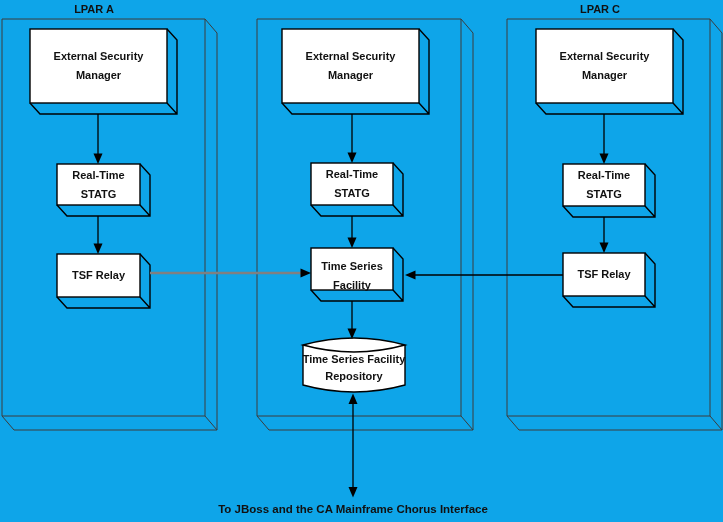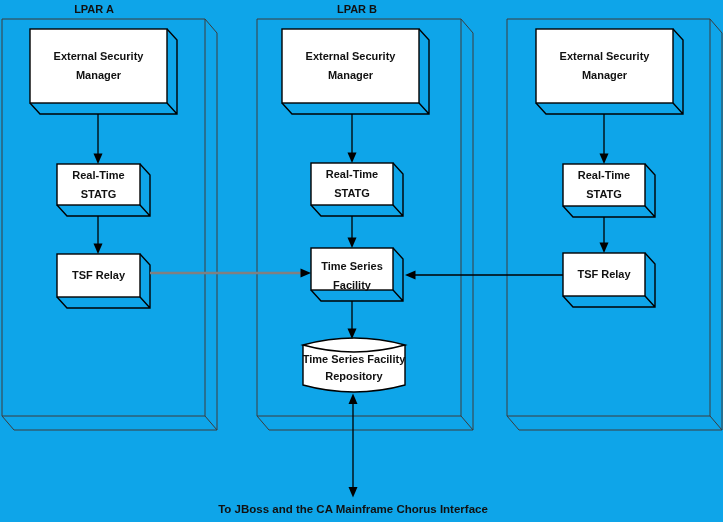--- a/index.html
+++ b/index.html
@@ -144,21 +144,21 @@
       <line x1="150" y1="273" x2="301" y2="273" stroke-width="2.4" stroke="#808080"></line>
       <polygon points="300.5,268.5 300.5,277.5 311,273" fill="#000000"></polygon>
     </g>
     <g>
       <line x1="563" y1="275" x2="415" y2="275" stroke="#000000" stroke-width="1.3"></line>
       <polygon points="415.5,270.5 415.5,279.5 405,275" fill="#000000"></polygon>
     </g>
   </svg>
 
   <div class="lbl lpar-title" style="left:24px;top:1px;width:140px;">LPAR A</div>
-  <div class="lbl lpar-title" style="left:287px;top:1px;width:140px;">LPAR B</div>
+  <div class="lbl lpar-title" style="left:530px;top:1px;width:140px;">LPAR C</div>
 
   <div class="lbl esm-label" style="left:30px;top:29px;width:137px;height:74px;">
     <span>External Security Manager</span>
     </div>
   <div class="lbl statg-label" style="left:57px;top:164px;width:83px;height:41px;">
     <span>Real-Time STATG</span>
     </div>
   <div class="lbl" style="left:57px;top:254px;width:83px;height:43px;">
     <span>TSF Relay</span>
     </div>

